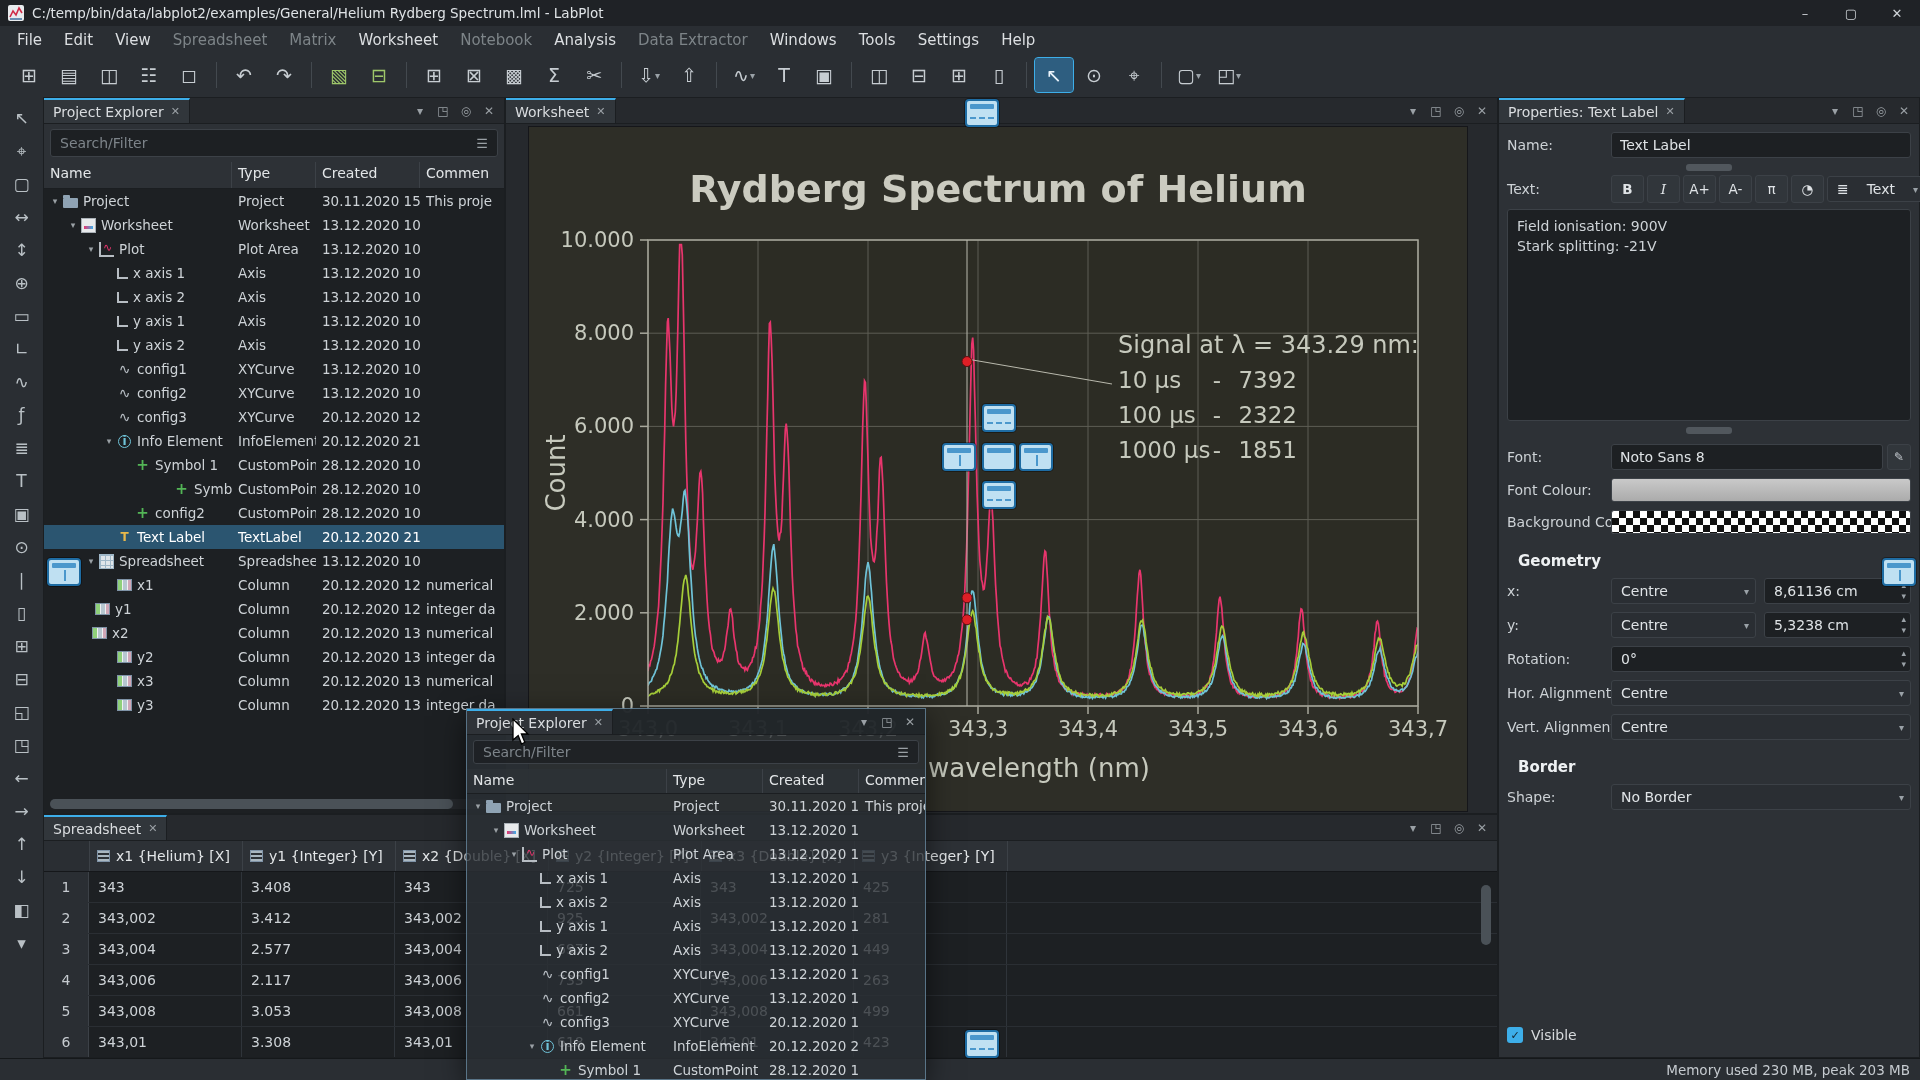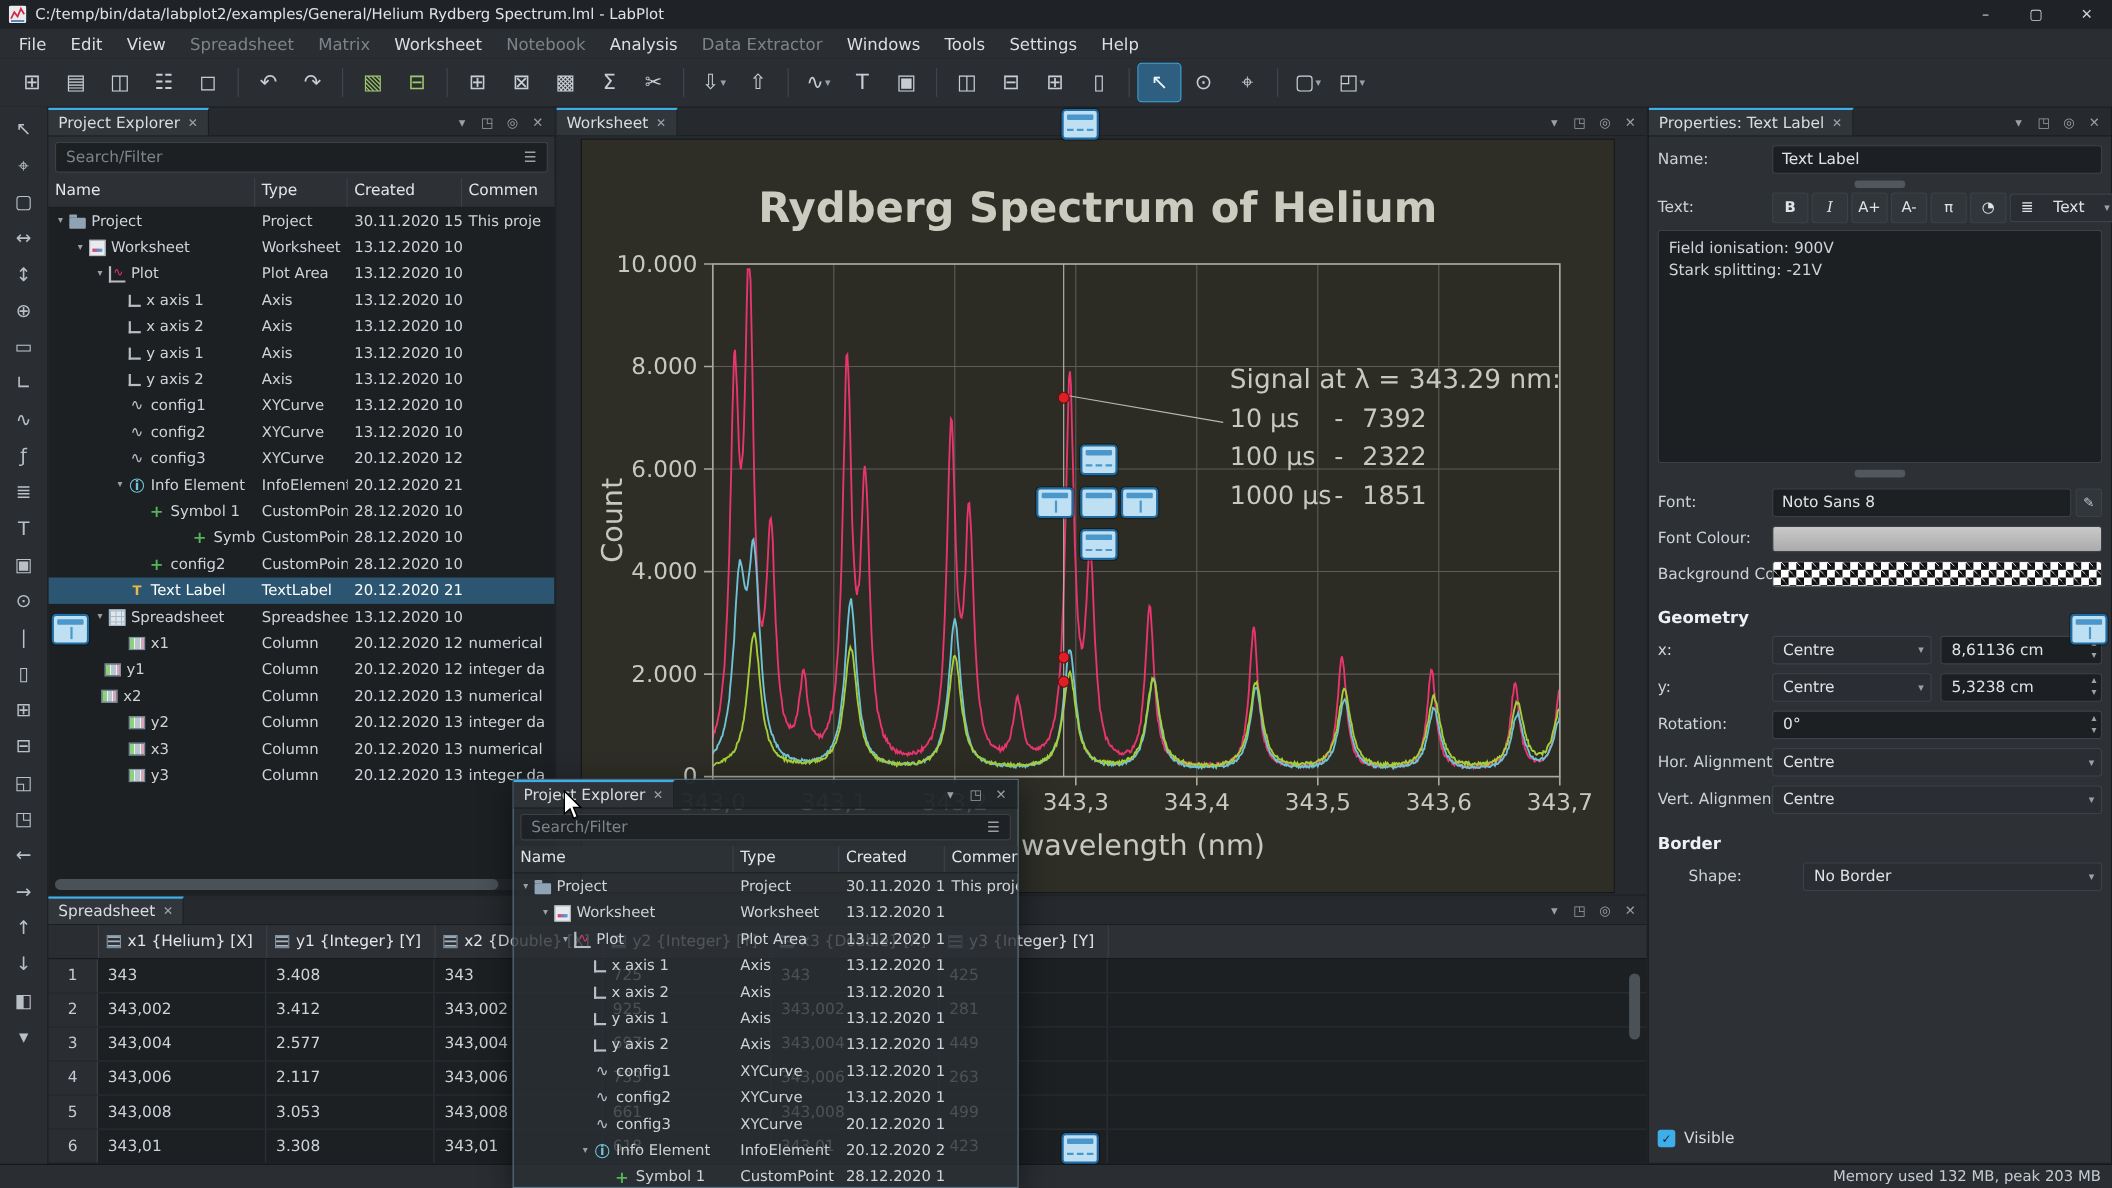--- a/index.html
+++ b/index.html
@@ -95,21 +95,21 @@
   .spin-arrows{position:absolute;right:4px;top:1px;display:flex;flex-direction:column;line-height:11px;font-size:9px;color:#9aa1a7;}
   .grip{width:46px;height:7px;background:#51575d;border-radius:3px;margin:6px auto 0;flex:none;}
   .fmt-btn{width:31px;height:26px;background:#31363b;border:1px solid #3c4147;border-radius:3px;margin-right:3px;font-size:13.5px;display:flex;align-items:center;justify-content:center;color:#dfe3e6;flex:none;}
   .fmt-btn.b{font-weight:bold;}
   .fmt-btn.i{font-style:italic;font-family:"DejaVu Serif","Liberation Serif",serif;}
   .mode-combo{margin-left:auto;width:98px;flex:none;}
   .text-edit{margin:6px 8px 0;height:196px;flex:none;background:#1d2023;border:1px solid #3c4147;border-radius:3px;padding:7px 9px;font-size:14px;color:#ced3d7;line-height:1.4;overflow:hidden;}
   .swatch{height:24px;width:100%;border:1px solid #3c4147;border-radius:3px;box-sizing:border-box;}
   .swatch-gray{background:linear-gradient(#c9c9c9,#ababab);}
   .swatch-checker{background-color:#fff;background-image:linear-gradient(45deg,#111 25%,transparent 25%,transparent 75%,#111 75%),linear-gradient(45deg,#111 25%,transparent 25%,transparent 75%,#111 75%);background-size:14px 14px;background-position:0 0,7px 7px;}
-  .section-h{font-weight:bold;color:#eef1f3;font-size:15px;padding:0 8px;flex:none;}
+  .section-h{font-weight:bold;color:#eef1f3;font-size:15px;padding:0 19px;flex:none;}
   .checkbox{width:16px;height:16px;background:#3daee9;border-radius:3px;color:#14222c;font-size:11px;display:flex;align-items:center;justify-content:center;font-weight:bold;flex:none;margin-right:8px;}
   .checkbox::before{content:"✓";}
   .small-btn{width:22px;height:24px;margin-left:4px;flex:none;background:#31363b;border:1px solid #3c4147;border-radius:3px;display:flex;align-items:center;justify-content:center;color:#c7cdd2;font-size:12px;}
   
   #float-win{position:absolute;left:466px;top:708px;width:460px;height:372px;background:rgba(43,48,53,0.80);border:1px solid rgba(130,175,205,0.55);box-shadow:0 8px 28px rgba(0,0,0,0.55);z-index:40;display:flex;flex-direction:column;box-sizing:border-box;}
   #float-win .dock-tabbar{background:rgba(32,36,40,0.82);}
   #float-win .dock-tab{background:rgba(49,54,59,0.85);}
   #float-win .tree-body{background:transparent;}
   #float-win .search-input{background:rgba(29,32,35,0.85);}
   #float-win .tree-header{background:rgba(45,49,54,0.85);}
@@ -745,21 +745,21 @@
     <div class="prow" style="margin-top:8px;">
       <span class="plabel">Vert. Alignment:</span>
       <div class="pctrl">
         <div class="combo" style="flex:1;">
           <span>Centre</span>
             <span class="ccaret i-caret"></span>
         </div>
       </div>
     </div>
     <div class="section-h" style="margin-top:18px;">Border</div>
-    <div class="prow" style="margin-top:8px;margin-left:28px;">
+    <div class="prow" style="margin-top:8px;">
       <span class="plabel">Shape:</span>
       <div class="pctrl">
         <div class="combo" style="flex:1;">
           <span>No Border</span>
             <span class="ccaret i-caret"></span>
         </div>
       </div>
     </div>
     <div style="flex:1;"></div>
     <div class="prow" style="margin-bottom:14px;">
@@ -1025,15 +1025,15 @@
       <div class="di d-h" style="left: 982px; top: 481px;"></div>
       <div class="di d-v" style="left: 942px; top: 443px;"></div>
       <div class="di d-v" style="left: 1019px; top: 443px;"></div>
     </div>
 
   <svg id="cursor" width="22" height="30" viewBox="0 0 22 30">
     <polygon points="1,1 1,22 6.2,17.5 9.5,26 12.8,24.3 9.4,16 16,16" fill="#ffffff" stroke="#000000" stroke-width="1.3"></polygon>
   </svg>
 
   <div class="statusbar">
-    <span>Memory used 132 MB, peak 203 MB</span>
+    <span>Memory used 230 MB, peak 203 MB</span>
   </div>
 </div>
 
 </body></html>

